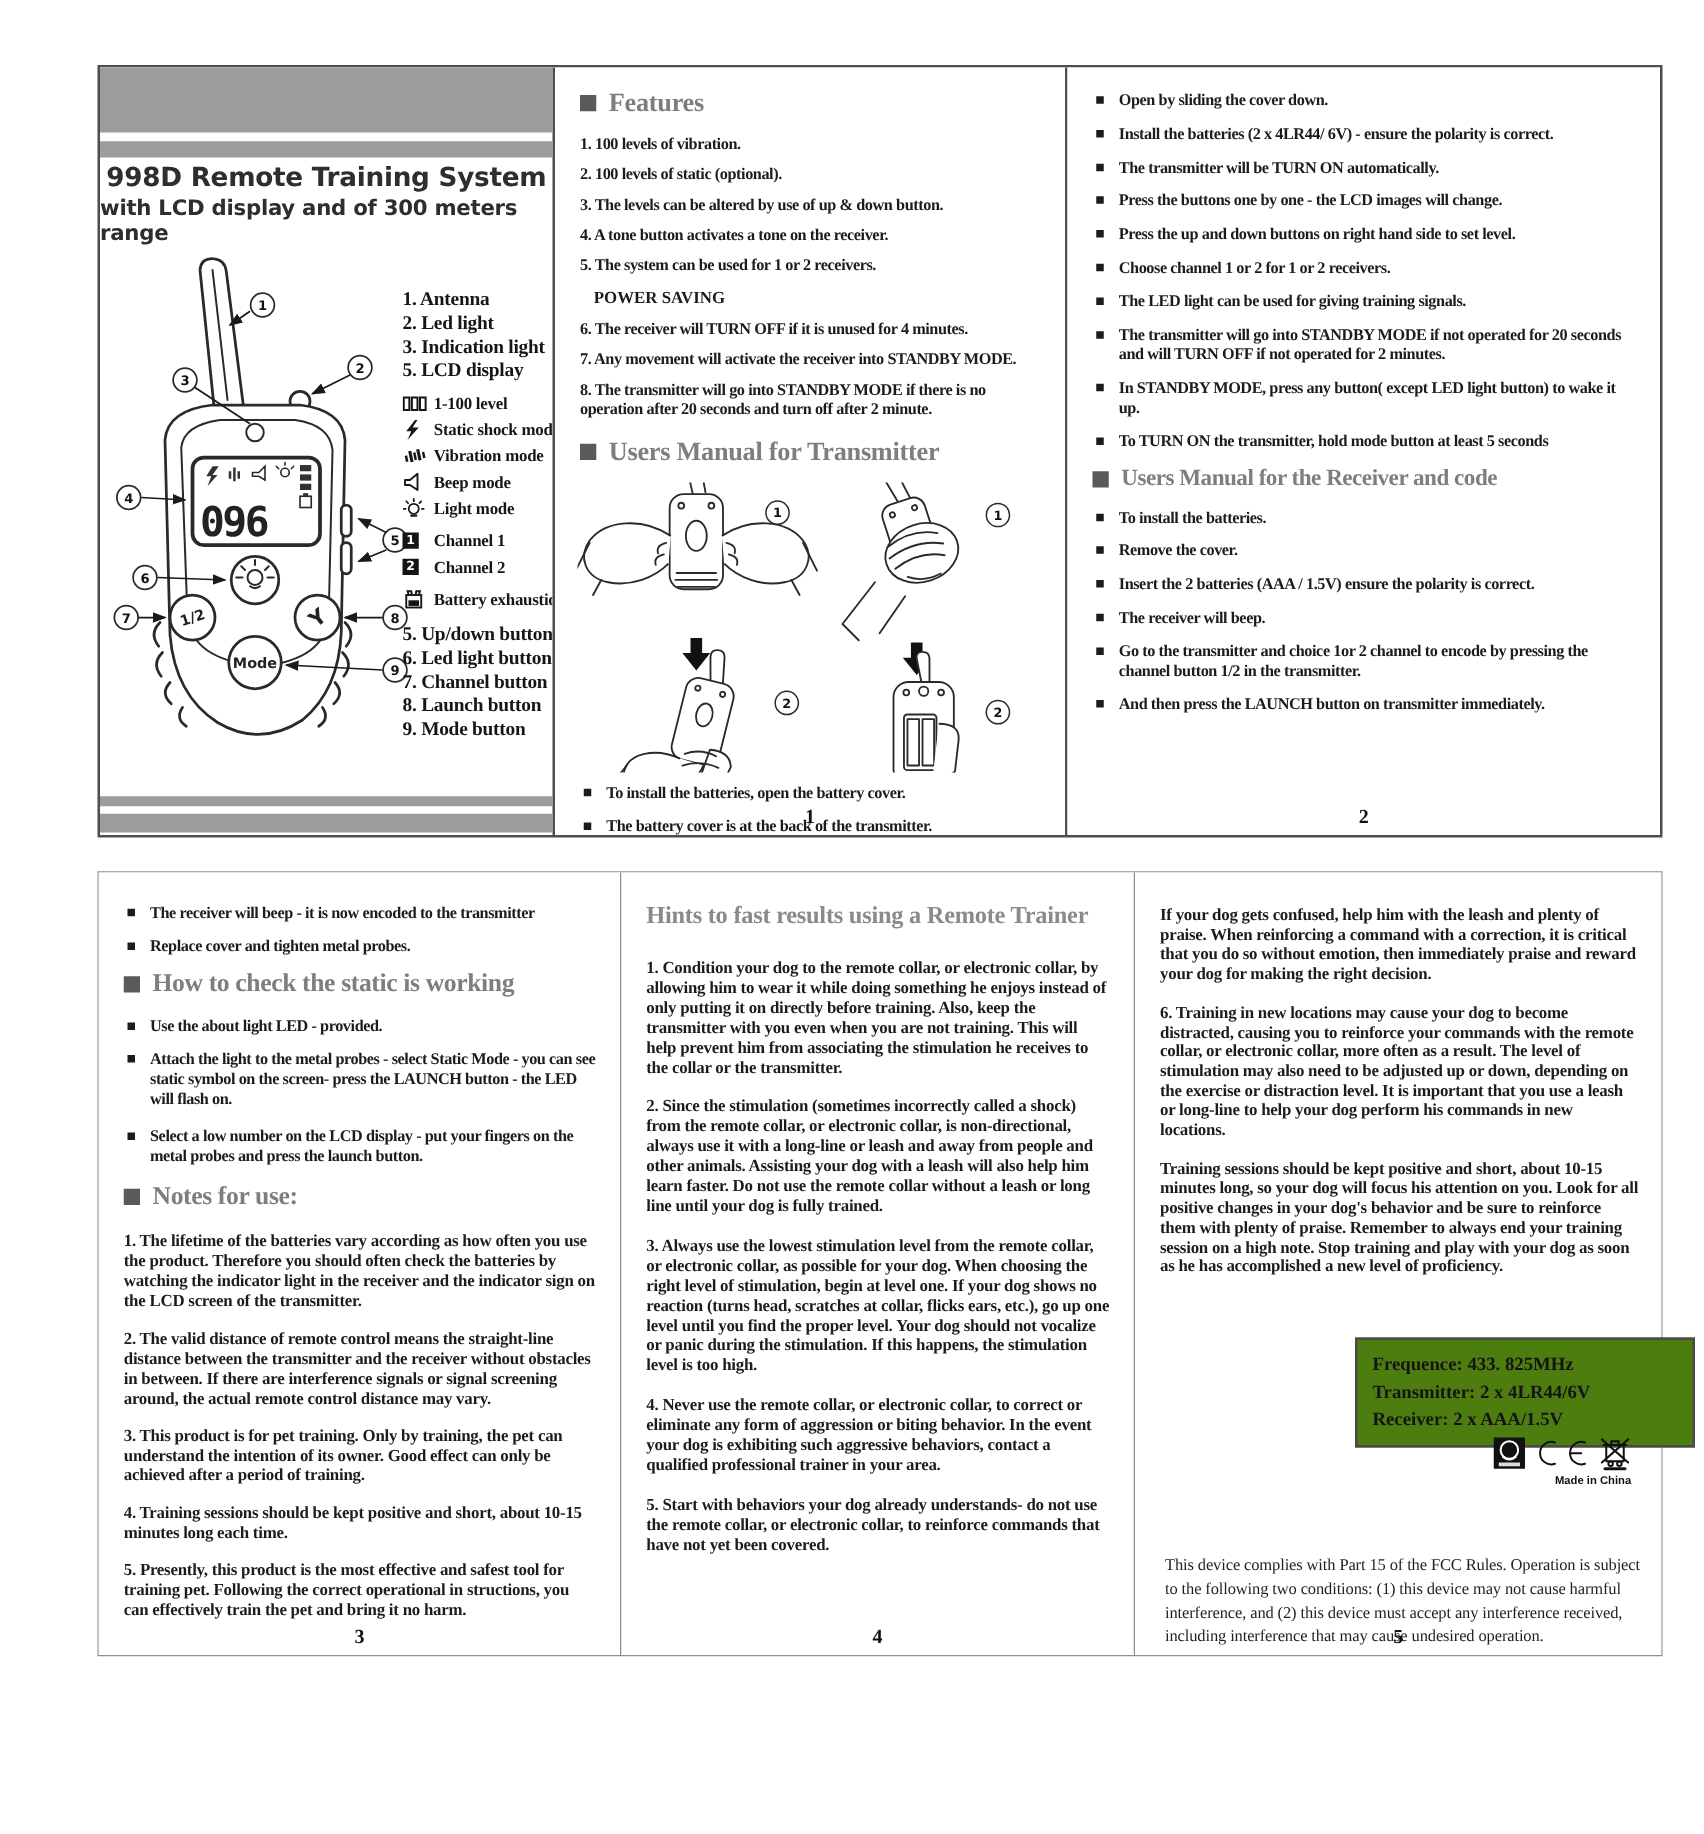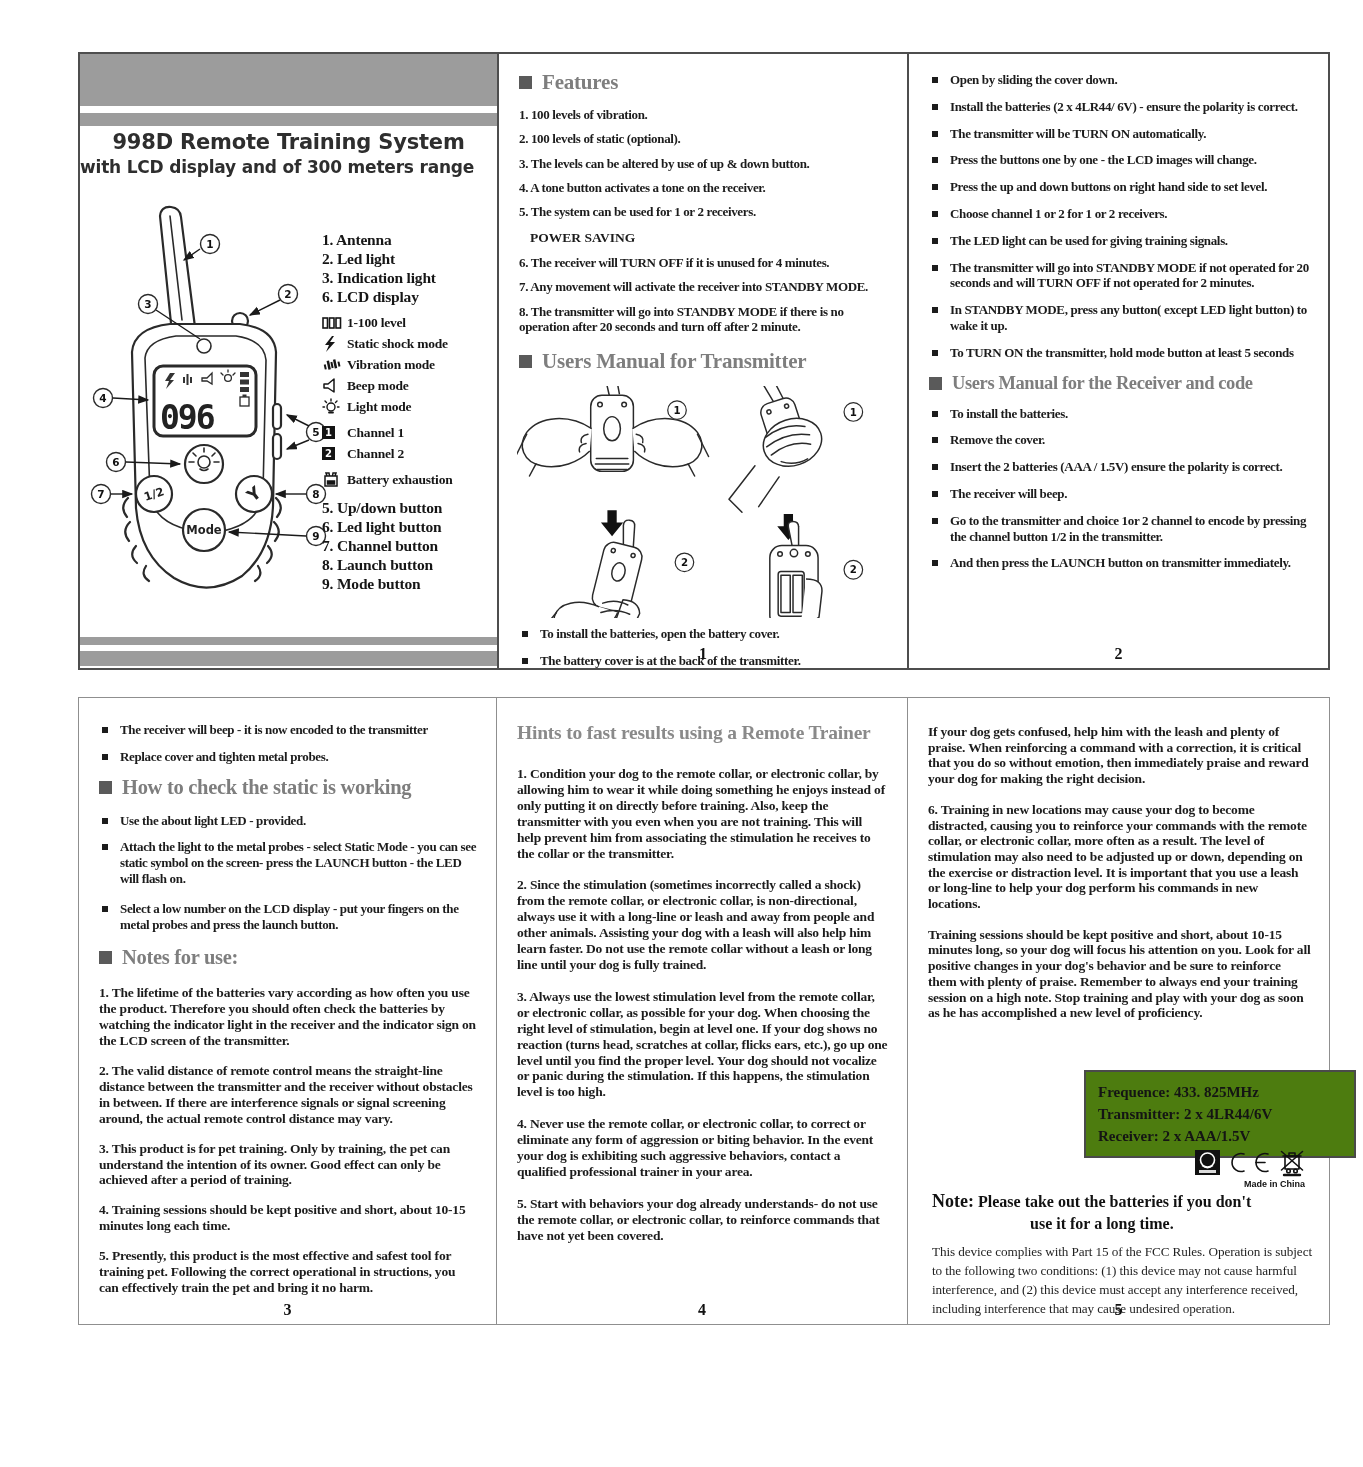--- a/index.html
+++ b/index.html
@@ -2,21 +2,21 @@
 <html><head>
 <meta charset="utf-8">
 <style>
   html,body{margin:0;padding:0;background:#fff;}
   #sheet{position:relative;width:1363px;height:1467px;background:#fff;overflow:hidden;
          font-family:"Liberation Serif",serif;color:#1c1c1c;}
   .row{position:absolute;display:flex;background:#fff;box-sizing:border-box;}
   .row-top{left:78px;top:52px;width:1252px;height:618px;border:2px solid #4e4e4e;}
   .row-bot{left:78px;top:697px;width:1252px;height:628px;border:1px solid #8f8f8f;}
   .panel{position:relative;box-sizing:border-box;height:100%;background:#fff;}
-  .pnl-0{width:417px;}
+  .pnl-0{width:362px;}
   .row-top .pnl-mid{width:412px;border-left:2px solid #4e4e4e;border-right:2px solid #4e4e4e;}
   .row-top .pnl-r{flex:1;}
   .pnl-3{width:417px;}
   .row-bot .pnl-mid{width:412px;border-left:1px solid #8f8f8f;border-right:1px solid #8f8f8f;}
   .row-bot .pnl-r{flex:1;}
 
   
   .gbar{position:absolute;left:0;right:0;background:#9c9c9c;}
   .gbar.t1{top:0;height:52px;}
   .gbar.t2{top:59px;height:13px;}
@@ -196,21 +196,21 @@
             <circle class="co" cx="226" cy="336" r="9.5"></circle>
             <text class="cot" x="226" y="340">9</text>
             <path class="lead" d="M216,336 L139,332" marker-end="url(#ah)"></path>
           </g>
       </svg>
 
       <div class="parts">
         <div class="pt">1. Antenna</div>
         <div class="pt">2. Led light</div>
         <div class="pt">3. Indication light</div>
-        <div class="pt">6. LCD display</div>
+        <div class="pt">5. LCD display</div>
         <div class="legend">
           <div class="lr">
             <span class="licon">
               <svg width="20" height="14" viewBox="0 0 20 14">
                   <g fill="none" stroke="#161616" stroke-width="1.6">
                     <rect x="1" y="2" width="4.5" height="10"></rect>
                     <rect x="7.5" y="2" width="4.5" height="10"></rect>
                     <rect x="14" y="2" width="4.5" height="10"></rect>
                   </g>
                 </svg>
@@ -510,25 +510,18 @@
                 <circle cx="9.5" cy="23" r="1.8"></circle>
                 <circle cx="16.5" cy="23" r="1.8"></circle>
                 <path d="M2.5,3.5 L23.5,22 M23.5,3.5 L2.5,22"></path>
                 <path d="M5,27 h16" stroke-width="2.4"></path>
               </g>
             </svg>
         </div>
         <div class="madein">Made in China</div>
       </div>
 
-      <div class="noteblk">
-        <div>
-          <span class="note-label">Note:</span>
-          <span>Please take out the batteries if you don't</span>
-        </div>
-        <div class="note-l2">use it for a long time.</div>
-      </div>
 
       <div class="fcc">This device complies with Part 15 of the FCC Rules.  Operation is subject to the following two conditions:  (1) this device may not cause harmful interference, and (2) this device must accept any interference received, including interference that may cause undesired operation.</div>
       <div class="pnum">5</div>
     </section>
   </div>
 </div>
 
 </body></html>

